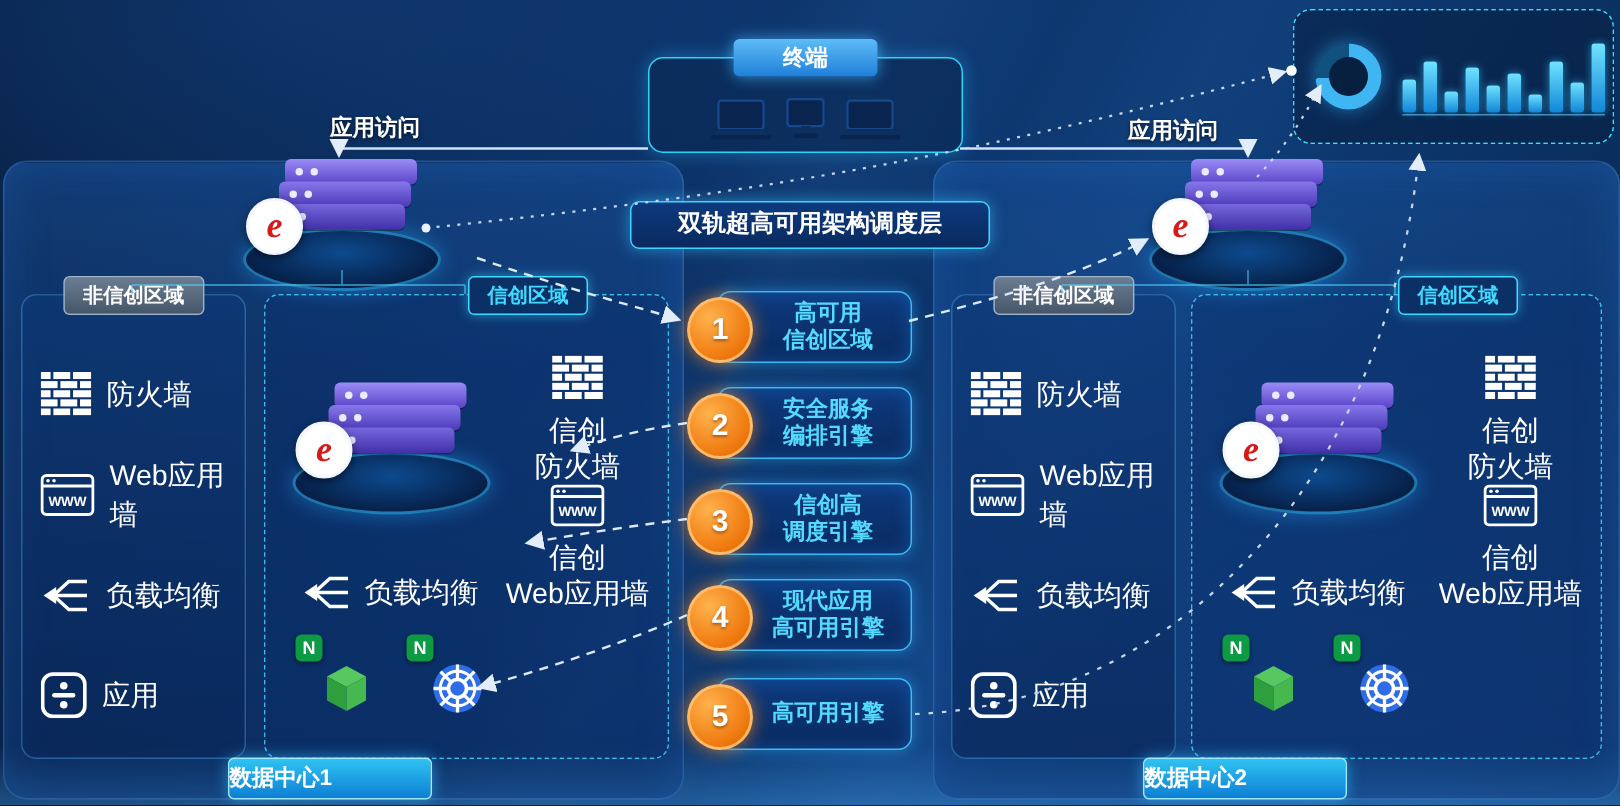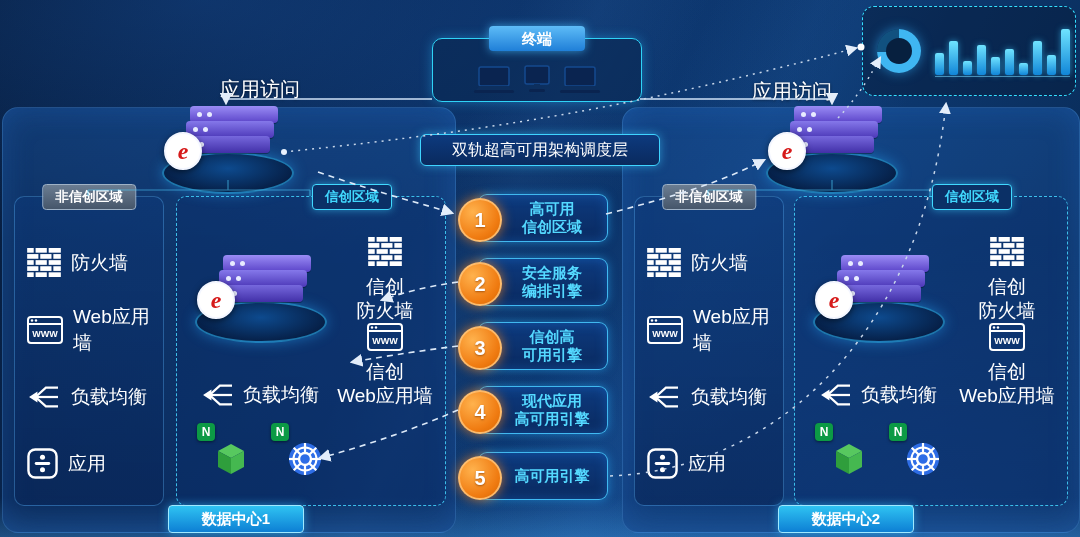--- a/index.html
+++ b/index.html
@@ -23,24 +23,24 @@
     box-shadow:inset 0 0 30px rgba(40,120,220,.25);}
   .panel{position:absolute;border-radius:10px;
     background:linear-gradient(180deg,rgba(13,56,120,.55),rgba(9,38,88,.62));
     border:1px solid rgba(95,185,255,.35);}
   .panel.xc{border:1.6px dashed rgba(70,215,255,.85);background:rgba(10,45,105,.34);}
   .panel-tag{position:absolute;top:-13px;left:50%;transform:translateX(-50%);
     padding:3px 12px;font-size:13.5px;font-weight:bold;border-radius:4px;white-space:nowrap;}
   .panel-tag.gray{background:linear-gradient(180deg,#6b7d92,#46566a);border:1px solid #9fb2c6;color:#fff;}
   .panel-tag.cyan{background:#0b3066;border:1.5px solid #41d9ff;color:#41d9ff;
     box-shadow:0 0 8px rgba(60,210,255,.55);margin-left:41px;}
-  .dc-footer{position:absolute;width:134px;height:26px;line-height:26px;text-align:center;
+  .dc-footer{position:absolute;width:134px;height:26px;line-height:26px;
     font-size:15px;font-weight:bold;color:#fff;border-radius:4px;
     background:linear-gradient(180deg,#2fc3f2,#0d7fd4);border:1px solid #9fe9ff;
-    box-shadow:0 0 10px rgba(50,190,255,.6);margin-left:16px;}
+    box-shadow:0 0 10px rgba(50,190,255,.6);}
 
   
   .nx-rows{position:absolute;inset:32px 8px 8px 12px;display:flex;flex-direction:column;}
   .nx-row{display:flex;align-items:center;gap:10px;height:67px;}
   .nx-row .ic{flex:none;}
   .lbl{font-size:19px;color:#fff;}
 
   
   .xc-item{position:absolute;width:96px;text-align:center;}
   .xc-item .lbl{display:block;margin-top:5px;white-space:pre-line;line-height:1.25;}
@@ -74,25 +74,25 @@
     border:1.6px solid #2fd3f7;background:rgba(10,40,82,.62);box-shadow:0 0 12px rgba(40,190,255,.4);}
   .terminal-tab{position:absolute;left:50%;top:-13px;transform:translateX(-50%);
     width:96px;height:25px;line-height:25px;text-align:center;border-radius:4px;
     background:linear-gradient(180deg,#5ebcf7,#1f7fd8);color:#fff;font-size:15px;font-weight:bold;
     box-shadow:0 0 10px rgba(70,190,255,.7);}
   .devices{position:absolute;left:0;right:0;bottom:6px;display:flex;justify-content:center;
     align-items:flex-end;gap:8px;}
 
   
   .sched-title{position:absolute;left:420px;top:134px;width:238px;height:30px;line-height:30px;
-    text-align:center;font-size:16px;font-weight:normal;color:#fff;border-radius:6px;
+    text-align:center;font-size:16px;font-weight:bold;color:#fff;border-radius:6px;
     background:linear-gradient(180deg,#0d3a7e,#0a2a5e);border:1px solid #3fd4ff;
     box-shadow:0 0 10px rgba(60,200,255,.55);z-index:8;}
 
-  .access-label{position:absolute;font-size:20px;font-weight:normal;color:#fff;z-index:8;
+  .access-label{position:absolute;font-size:15px;font-weight:bold;color:#fff;z-index:8;
     text-shadow:0 1px 3px rgba(0,0,0,.6);}
 
   
   .engine{position:absolute;left:458px;width:150px;height:48px;z-index:9;}
   .engine-box{position:absolute;left:20px;right:0;top:0;bottom:0;border-radius:9px;
     background:linear-gradient(180deg,#0d3a7e,#0a2a60);border:1px solid rgba(70,200,255,.9);
     box-shadow:0 0 10px rgba(40,180,255,.5), inset 0 0 12px rgba(30,120,220,.4);
     display:flex;align-items:center;justify-content:center;}
   .engine-label{margin-left:18px;font-size:15px;font-weight:bold;color:#54d9ff;
     text-align:center;white-space:pre-line;line-height:1.18;}
@@ -413,21 +413,21 @@
   <div class="engine" style="top:258px;">
     <div class="engine-box">
         <span class="engine-label">安全服务
 编排引擎</span>
       </div>
     <div class="engine-num">2</div>
   </div>
   <div class="engine" style="top:322px;">
     <div class="engine-box">
         <span class="engine-label">信创高
-可用引擎</span>
+调度引擎</span>
       </div>
     <div class="engine-num">3</div>
   </div>
   <div class="engine" style="top:386px;">
     <div class="engine-box">
         <span class="engine-label">现代应用
 高可用引擎</span>
       </div>
     <div class="engine-num">4</div>
   </div>

